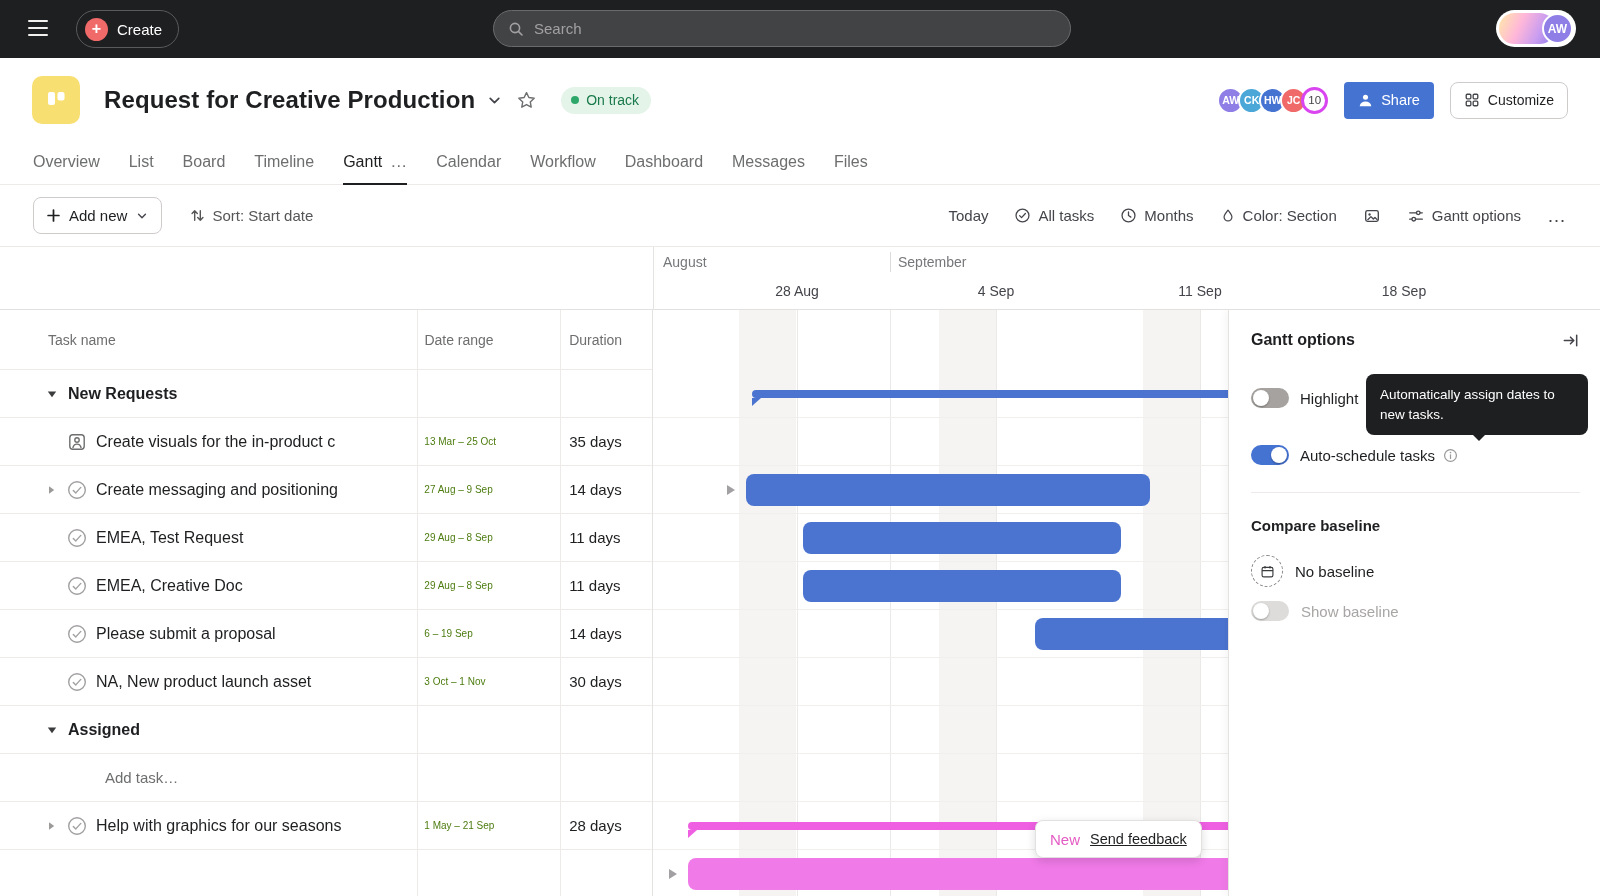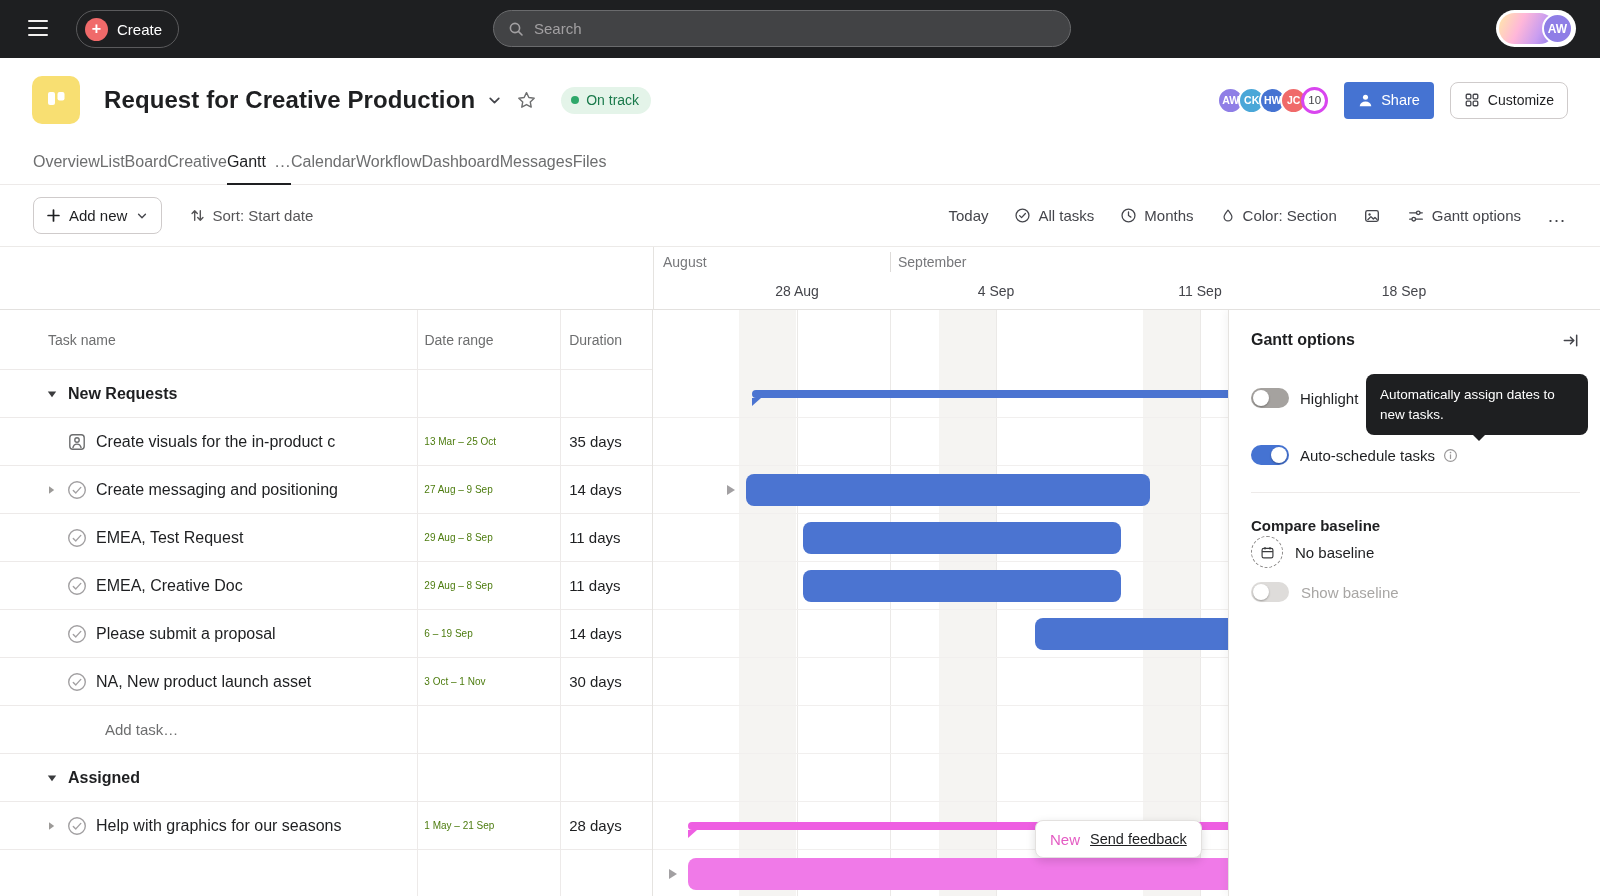--- a/index.html
+++ b/index.html
@@ -29,21 +29,21 @@
   .status-dot { width:8px; height:8px; border-radius:50%; background:#2ea86a; }
   .proj-right { margin-left:auto; display:flex; align-items:center; gap:16px; }
   .member-stack { display:flex; align-items:center; }
   .avatar { width:27px; height:27px; border-radius:50%; color:#fff; font-size:10.5px; font-weight:700; display:flex; align-items:center; justify-content:center; border:2px solid #fff; margin-left:-6px; cursor:pointer; }
   .avatar:first-child { margin-left:0; }
   .avatar.overflow { background:#fff; border:3px solid #d946ef; color:#44454b; font-weight:400; font-size:11.5px; }
   .btn-share { height:37px; display:flex; align-items:center; gap:8px; background:#4573d2; color:#fff; border-radius:4px; padding:0 14px; font-size:14.5px; font-weight:500; cursor:pointer; }
   .btn-customize { height:37px; display:flex; align-items:center; gap:8px; background:#fff; border:1px solid #cfcbcb; border-radius:8px; padding:0 13px; font-size:14px; cursor:pointer; }
 
   
-  .tabbar { height:43px; display:flex; align-items:flex-end; padding:0 33px; border-bottom:1px solid #edeae9; }
+  .tabbar { height:43px; display:flex; align-items:flex-end; gap:29px; padding:0 33px; border-bottom:1px solid #edeae9; }
   .tab { display:flex; align-items:center; gap:8px; padding-bottom:12px; font-size:16px; color:#6d6e6f; cursor:pointer; border-bottom:2px solid transparent; margin-bottom:-1px; }
   .tab.active { color:#1e1f21; font-weight:500; border-bottom-color:#1e1f21; }
   .tab-dots { font-size:17px; color:#6d6e6f; line-height:8px; }
 
   
   .toolbar { height:62px; display:flex; align-items:center; padding:0 33px; border-bottom:1px solid #eceae8; }
   .btn-addnew { height:37px; display:flex; align-items:center; gap:9px; border:1px solid #cfcbcb; border-radius:8px; padding:0 13px; font-size:15px; font-weight:500; cursor:pointer; }
   .sort-ctl { margin-left:28px; display:flex; align-items:center; gap:7px; color:#565557; font-size:15px; cursor:pointer; }
   .tool-right { margin-left:auto; display:flex; align-items:center; gap:26px; }
   .tool { display:flex; align-items:center; gap:7px; color:#44454b; font-size:15px; cursor:pointer; white-space:nowrap; }
@@ -94,21 +94,21 @@
   .panel-title { font-size:16px; font-weight:700; }
   .panel-collapse { cursor:pointer; display:flex; }
   .p-row { display:flex; align-items:center; gap:11px; height:28px; font-size:15px; }
   .toggle { width:38px; height:20px; border-radius:10px; background:#a5a29f; position:relative; flex:none; cursor:pointer; }
   .toggle .knob { position:absolute; top:2px; left:2px; width:16px; height:16px; border-radius:50%; background:#fff; box-shadow:0 1px 2px rgba(0,0,0,.3); }
   .toggle.on { background:#4573d2; }
   .toggle.on .knob { left:auto; right:2px; }
   .toggle.disabled { background:#dedcda; cursor:default; }
   .p-divider { border-top:1px solid #edeae9; margin-top:23px; }
   .p-heading { margin-top:24px; font-size:15px; font-weight:700; }
-  .baseline-row { margin-top:2px; display:flex; align-items:center; gap:12px; font-size:15px; cursor:pointer; }
+  .baseline-row { margin-top:21px; display:flex; align-items:center; gap:12px; font-size:15px; cursor:pointer; }
   .dashed-circle { width:32px; height:32px; border:1.5px dashed #8a8887; border-radius:50%; display:flex; align-items:center; justify-content:center; flex:none; }
   .muted { color:#a8a6a4; }
   .info-icon { display:flex; margin-left:-3px; cursor:pointer; }
   .tooltip { position:absolute; top:64px; right:12px; width:222px; background:#1e1f21; color:#fff; font-size:13.5px; line-height:1.45; padding:11px 14px; border-radius:8px; z-index:10; }
   .tooltip::after { content:""; position:absolute; bottom:-6px; left:107px; border:6px solid transparent; border-top-color:#1e1f21; border-bottom:none; }
   .row-highlight { margin-top:14px; }
   .row-auto { margin-top:29px; }
 
   
   .feedback { position:absolute; left:1035px; top:510px; height:38px; display:flex; align-items:center; gap:10px; background:#fff; border:1px solid #e3e1df; border-radius:8px; padding:0 14px; box-shadow:0 3px 10px rgba(0,0,0,.14); z-index:4; }
@@ -202,21 +202,21 @@
       <div class="tab">
         <span>Overview</span>
       </div>
       <div class="tab">
         <span>List</span>
       </div>
       <div class="tab">
         <span>Board</span>
       </div>
       <div class="tab">
-        <span>Creative</span>
+        <span>Timeline</span>
       </div>
       <div class="tab active">
         <span>Gantt</span>
         <span class="tab-dots">…</span>
       </div>
       <div class="tab">
         <span>Calendar</span>
       </div>
       <div class="tab">
         <span>Workflow</span>
@@ -465,33 +465,33 @@
                   <path d="M6.3 10.4l2.5 2.5 5-5.5" stroke-linecap="round" stroke-linejoin="round"></path>
                 </svg>
               </span>
               <span class="task-label">NA, New product launch asset</span>
             </div>
             <div class="c-range">3 Oct – 1 Nov</div>
             <div class="c-dur">30 days</div>
           </div>
           <div class="trow">
             <div class="c-name">
-              <span class="addtask">Add task…</span>
-            </div>
-            <div class="c-range"></div>
-            <div class="c-dur"></div>
-          </div>
-          <div class="trow">
-            <div class="c-name">
               <span class="sec-chevron">
                 <svg width="12" height="12" viewBox="0 0 12 12">
                   <path d="M1.8 3.6h8.4L6 9.2z" fill="#3b3c3e"></path>
                 </svg>
               </span>
               <span class="sec-label">Assigned</span>
+            </div>
+            <div class="c-range"></div>
+            <div class="c-dur"></div>
+          </div>
+          <div class="trow">
+            <div class="c-name">
+              <span class="addtask">Add task…</span>
             </div>
             <div class="c-range"></div>
             <div class="c-dur"></div>
           </div>
           <div class="trow">
             <div class="c-name">
               <span class="row-expand">
                 <svg width="10" height="10" viewBox="0 0 10 10">
                   <path d="M3 1.2L8.2 5 3 8.8z" fill="#9c9a98"></path>
                 </svg>

